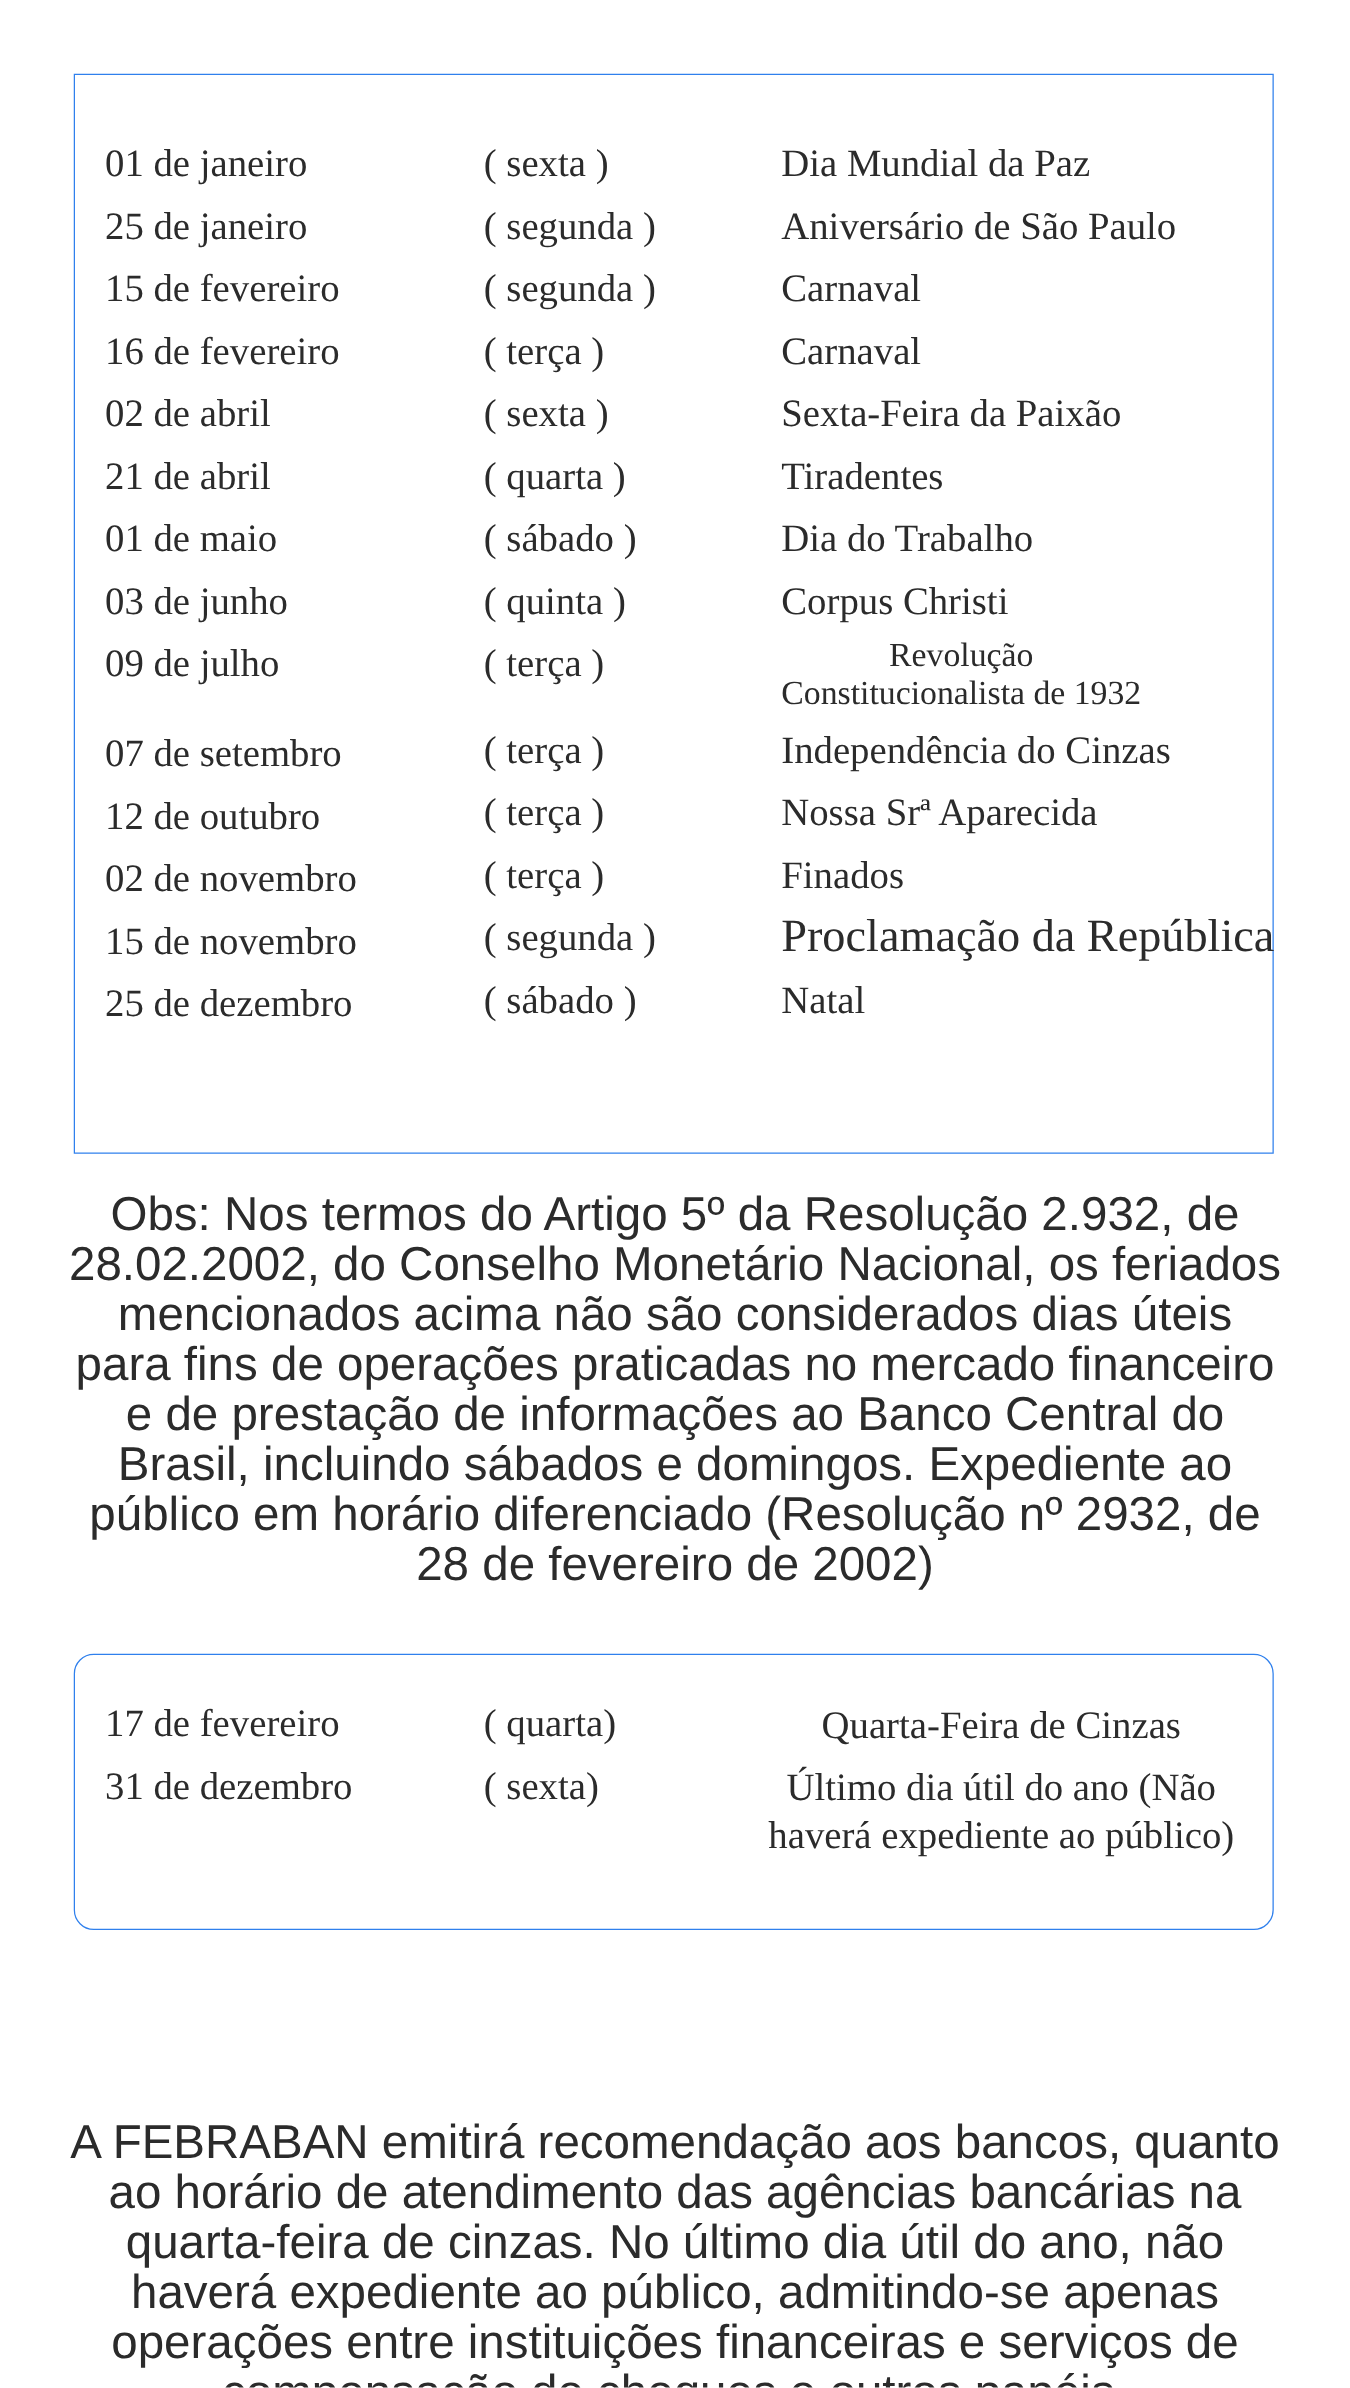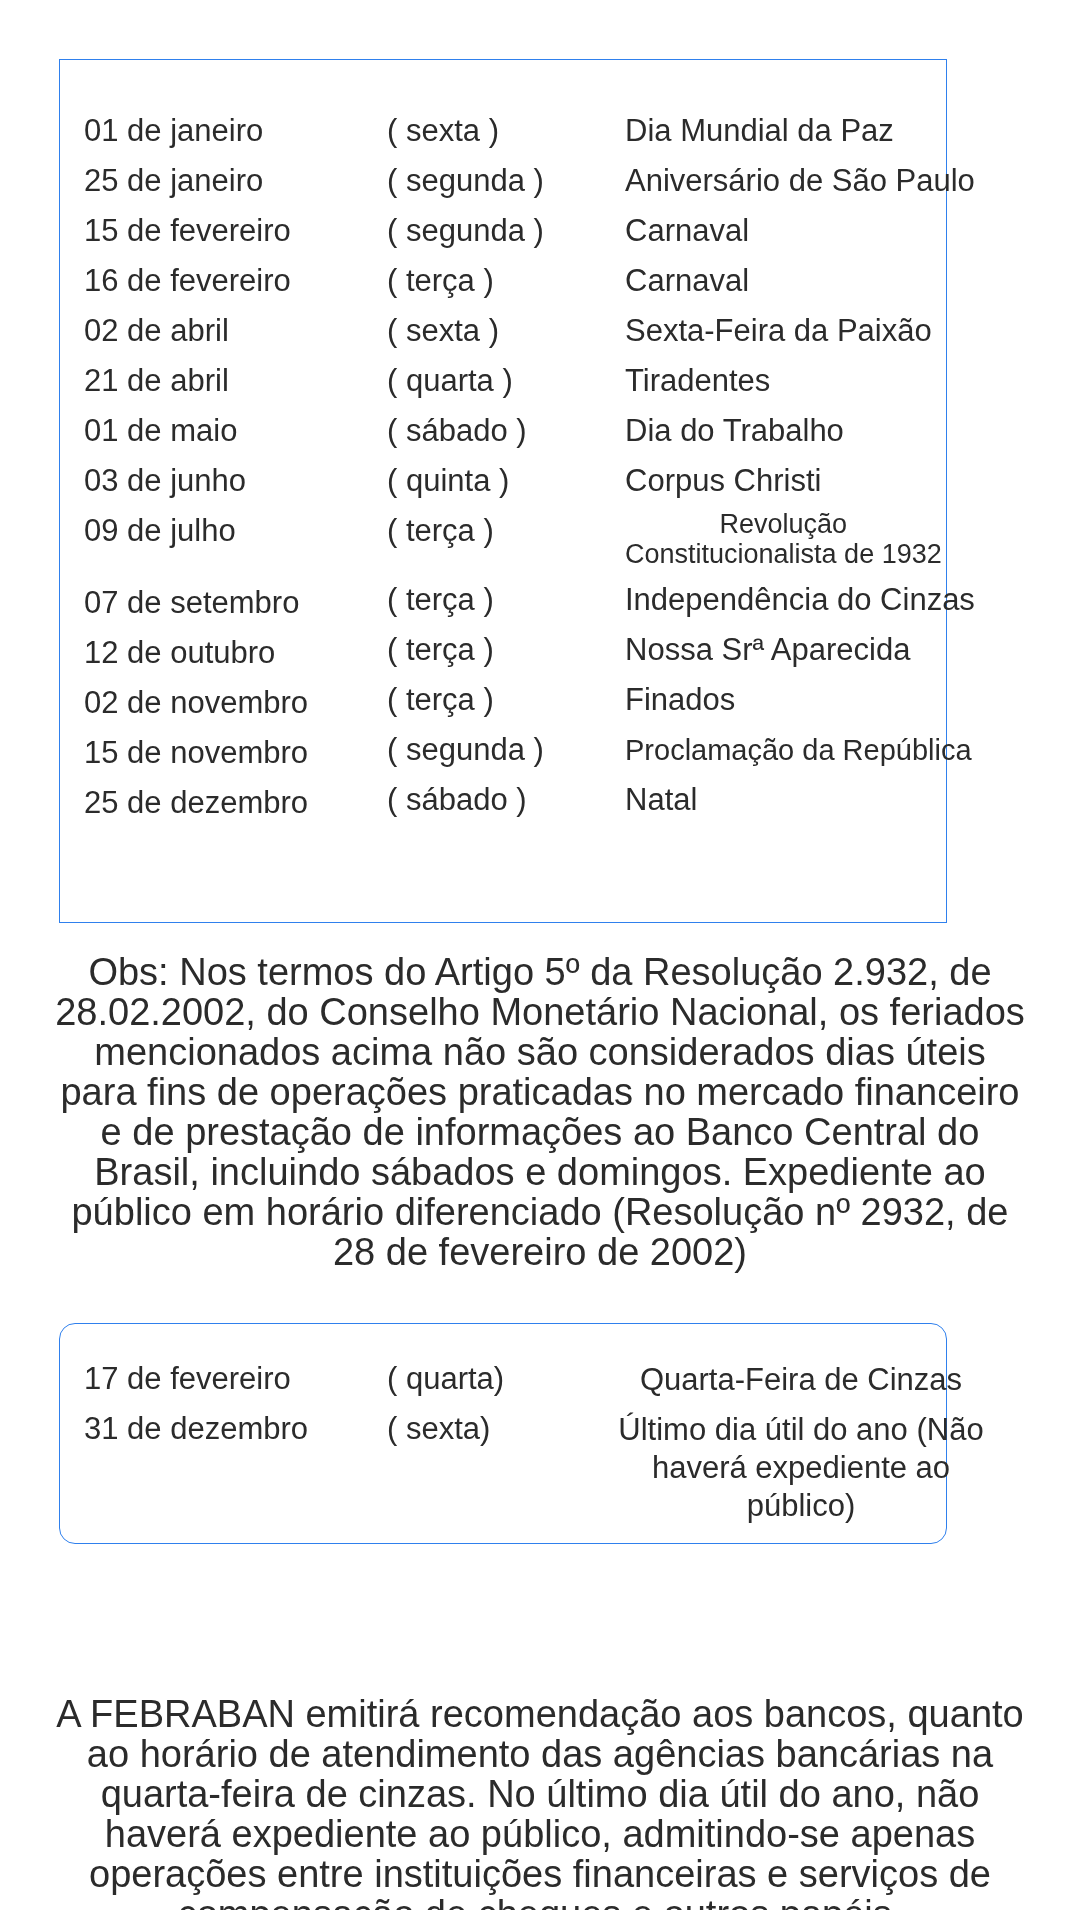--- a/index.html
+++ b/index.html
@@ -2,31 +2,31 @@
 <html><head>
   <meta charset="utf-8">
   <style>
     html, body { margin: 0; padding: 0; background: #ffffff; }
     body {
       width: 1080px; height: 1910px; position: relative; overflow: hidden;
       font-family: "Liberation Sans", "DejaVu Sans", sans-serif;
       color: #2b2b2b;
     }
     .box {
-      position: absolute; left: 59px; width: 888px;
-      border: 1.5px solid #2f80ed; box-sizing: border-box;
+      position: absolute; left: 59px; width: 960px;
+      border: 1.5px solid #2f80ed; box-sizing: border-box; font-family: Liberation Serif, serif;
     }
     #box1 { top: 59px; height: 864px; }
     #box2 { top: 1323px; height: 221px; border-radius: 16px; }
     .row { position: absolute; left: 24px; right: 0; font-size: 31px; line-height: 36px; }
     .c1 { position: absolute; left: 0; top: 0; white-space: nowrap; }
     .c2 { position: absolute; left: 303px; top: 0; white-space: nowrap; }
     .c3 { position: absolute; left: 541px; top: 0; white-space: nowrap; text-align: center; }
     .c3.small { font-size: 27px; line-height: 30px; top: -4px; }
-    .c3.small2 { font-size: 29px; top: 0; }
+    .c3.small2 { font-size: 37px; top: 0; }
     #box2 .c3 { left: 517px; white-space: normal; width: 400px; line-height: 38px; }
     .para {
       position: absolute; left: 55px; width: 970px; text-align: center;
       font-size: 38px; line-height: 40px; margin: 0;
     }
     #obs { top: 952px; }
     #febraban { top: 1694px; }
   </style>
 </head>
 <body>

